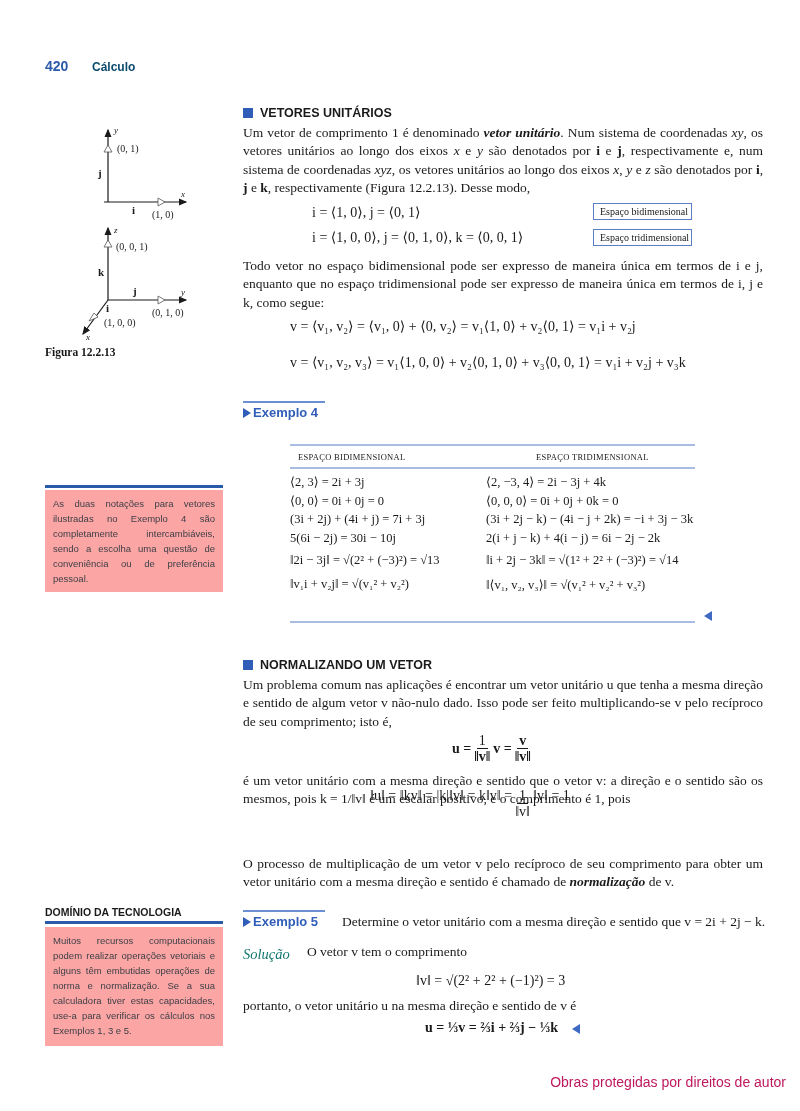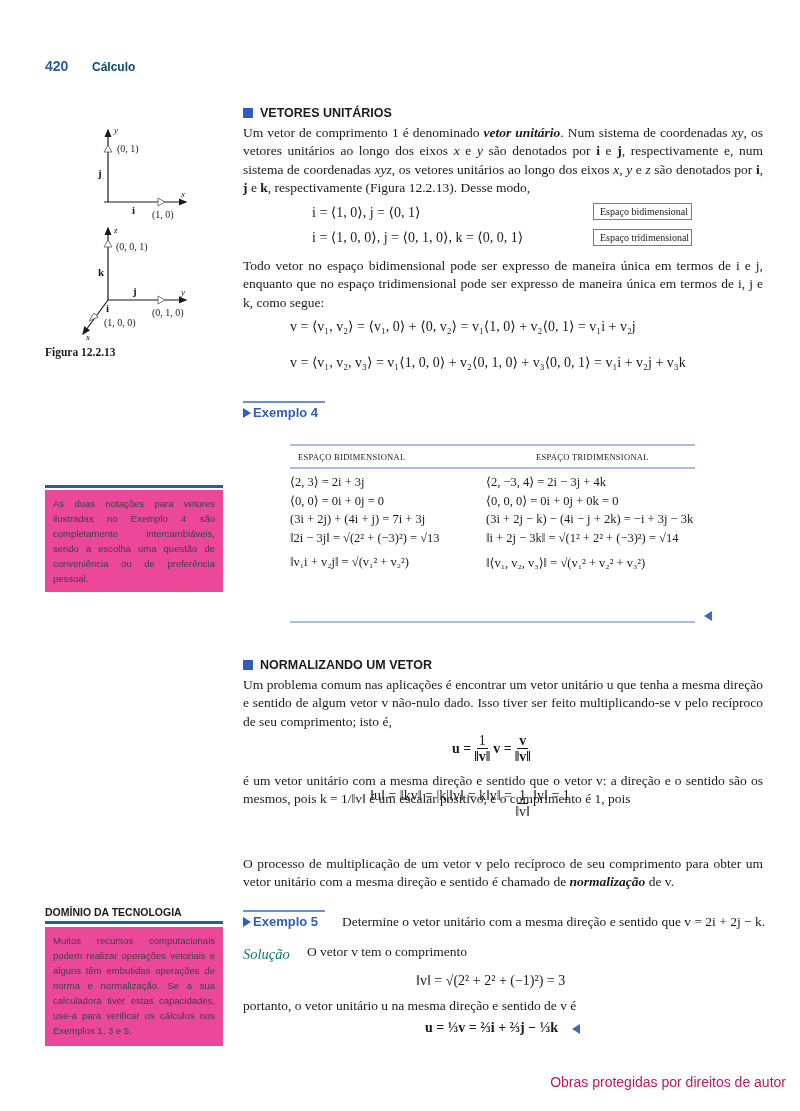--- a/index.html
+++ b/index.html
@@ -30,21 +30,21 @@
   .ex-label { font-size: 13px; color: #2f5db8; font-weight: bold; display: flex; align-items: center; gap: 2px; }
   .tri { width: 0; height: 0; border-top: 5px solid transparent; border-bottom: 5px solid transparent; border-left: 8px solid #2f5db8; display: inline-block; }
   .tri-left { width: 0; height: 0; border-top: 5px solid transparent; border-bottom: 5px solid transparent; border-right: 8px solid #3f6ac4; display: inline-block; }
 
   
   .tbl-line { height: 1.5px; background: #a9bde3; }
   .tbl-head { font-size: 8.5px; letter-spacing: 0.3px; }
   .tbl-cell { font-size: 12.5px; white-space: nowrap; }
 
   
-  .note-box { left: 45px; width: 178px; background: #ec4899; color: #3b3f45;
+  .note-box { left: 45px; width: 178px; background: #fca5a5; color: #3b3f45;
               font-family: "Liberation Sans", sans-serif; font-size: 9.5px; line-height: 15px;
               padding: 6px 8px 6px 8px; box-sizing: border-box; text-align: justify; }
   .note-rule { left: 45px; width: 178px; height: 3px; background: #2a5aaa; }
   .note-title { left: 45px; font-size: 10.5px; font-weight: bold; }
 
   .watermark { right: 14px; top: 1074px; font-size: 14px; color: #be185d; }
 
   .frac { display: inline-flex; flex-direction: column; align-items: center; vertical-align: middle; margin: 0 3px; }
   .frac .num { border-bottom: 1px solid #1a1a1a; padding: 0 2px; line-height: 15px; }
   .frac .den { line-height: 15px; }
@@ -128,40 +128,44 @@
     <div class="tbl-cell">⟨2, −3, 4⟩ = 2i − 3j + 4k</div>
   </div>
   <div style="display:flex; height:19px;">
     <div class="tbl-cell" style="width:196px;">⟨0, 0⟩ = 0i + 0j = 0</div>
     <div class="tbl-cell">⟨0, 0, 0⟩ = 0i + 0j + 0k = 0</div>
   </div>
   <div style="display:flex; height:19px;">
     <div class="tbl-cell" style="width:196px;">(3i + 2j) + (4i + j) = 7i + 3j</div>
     <div class="tbl-cell">(3i + 2j − k) − (4i − j + 2k) = −i + 3j − 3k</div>
   </div>
+  <div style="display:flex; height:22px;">
+    <div class="tbl-cell" style="width:196px;">5(6i − 2j) = 30i − 10j</div>
+    <div class="tbl-cell">2(i + j − k) + 4(i − j) = 6i − 2j − 2k</div>
+  </div>
   <div style="display:flex; height:24px;">
     <div class="tbl-cell" style="width:196px;">‖2i − 3j‖ = √(2² + (−3)²) = √13</div>
     <div class="tbl-cell">‖i + 2j − 3k‖ = √(1² + 2² + (−3)²) = √14</div>
   </div>
   <div style="display:flex; height:20px;">
     <div class="tbl-cell" style="width:196px;">‖v₁i + v₂j‖ = √(v₁² + v₂²)</div>
     <div class="tbl-cell">‖⟨v₁, v₂, v₃⟩‖ = √(v₁² + v₂² + v₃²)</div>
   </div>
 </div>
 <div class="abs tbl-line" style="left:290px; top:621px; width:405px;"></div>
 <span class="abs tri-left" style="left:704px; top:611px;"></span>
 
 <div class="abs note-rule" style="top:485px;"></div>
 <div class="abs note-box" style="top:490px;">As duas notações para vetores ilustradas no Exemplo 4 são completamente intercambiáveis, sendo a escolha uma questão de conveniência ou de preferência pessoal.</div>
 
 <div class="abs sec-head sans" style="top:658px;">
   <span class="sec-square"></span>
   <span>NORMALIZANDO UM VETOR</span>
 </div>
-<div class="abs para" style="top:676px;">Um problema comum nas aplicações é encontrar um vetor unitário u que tenha a mesma direção e sentido de algum vetor v não-nulo dado. Isso tiver ser feito multiplicando-se v pelo recíproco de seu comprimento; isto é,</div>
+<div class="abs para" style="top:676px;">Um problema comum nas aplicações é encontrar um vetor unitário u que tenha a mesma direção e sentido de algum vetor v não-nulo dado. Isso pode ser feito multiplicando-se v pelo recíproco de seu comprimento; isto é,</div>
 
 <div class="abs eq" style="left:452px; top:733px; display:flex; align-items:center;">
   <span class="b">u =</span>
   <span class="frac">
       <span class="num">1</span>
       <span class="den b">‖v‖</span>
     </span>
   <span class="b">v =</span>
   <span class="frac">
       <span class="num b">v</span>

